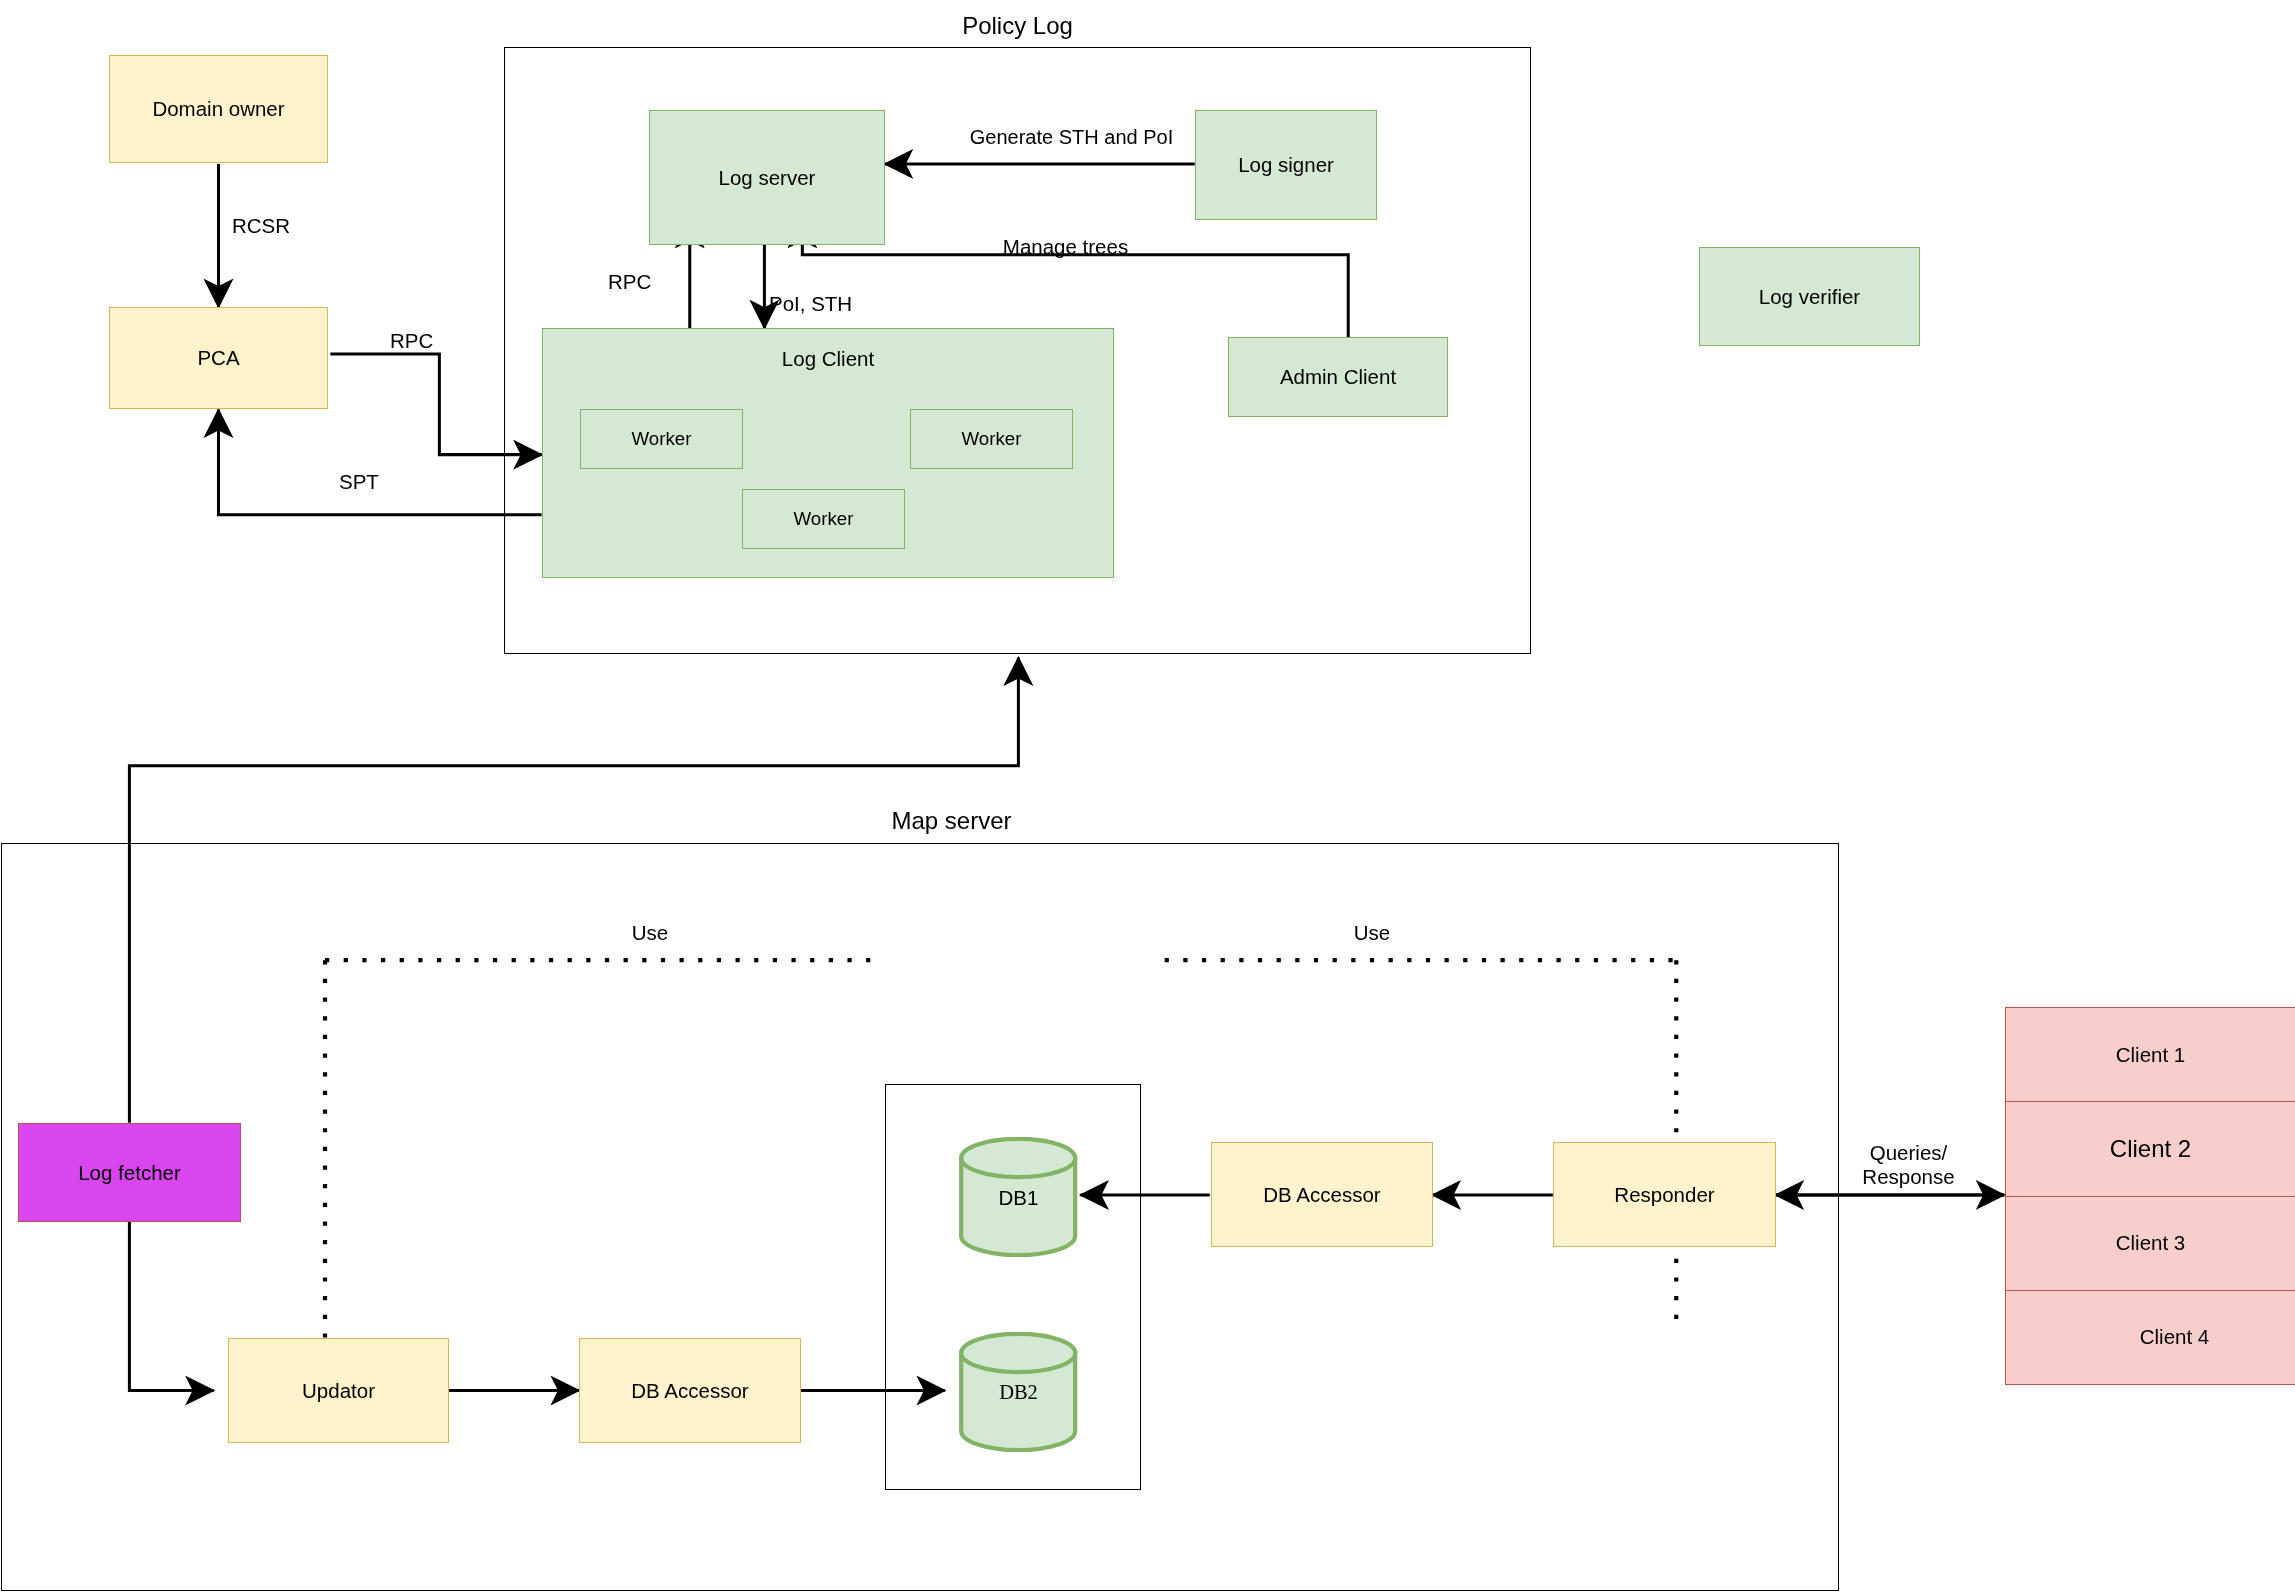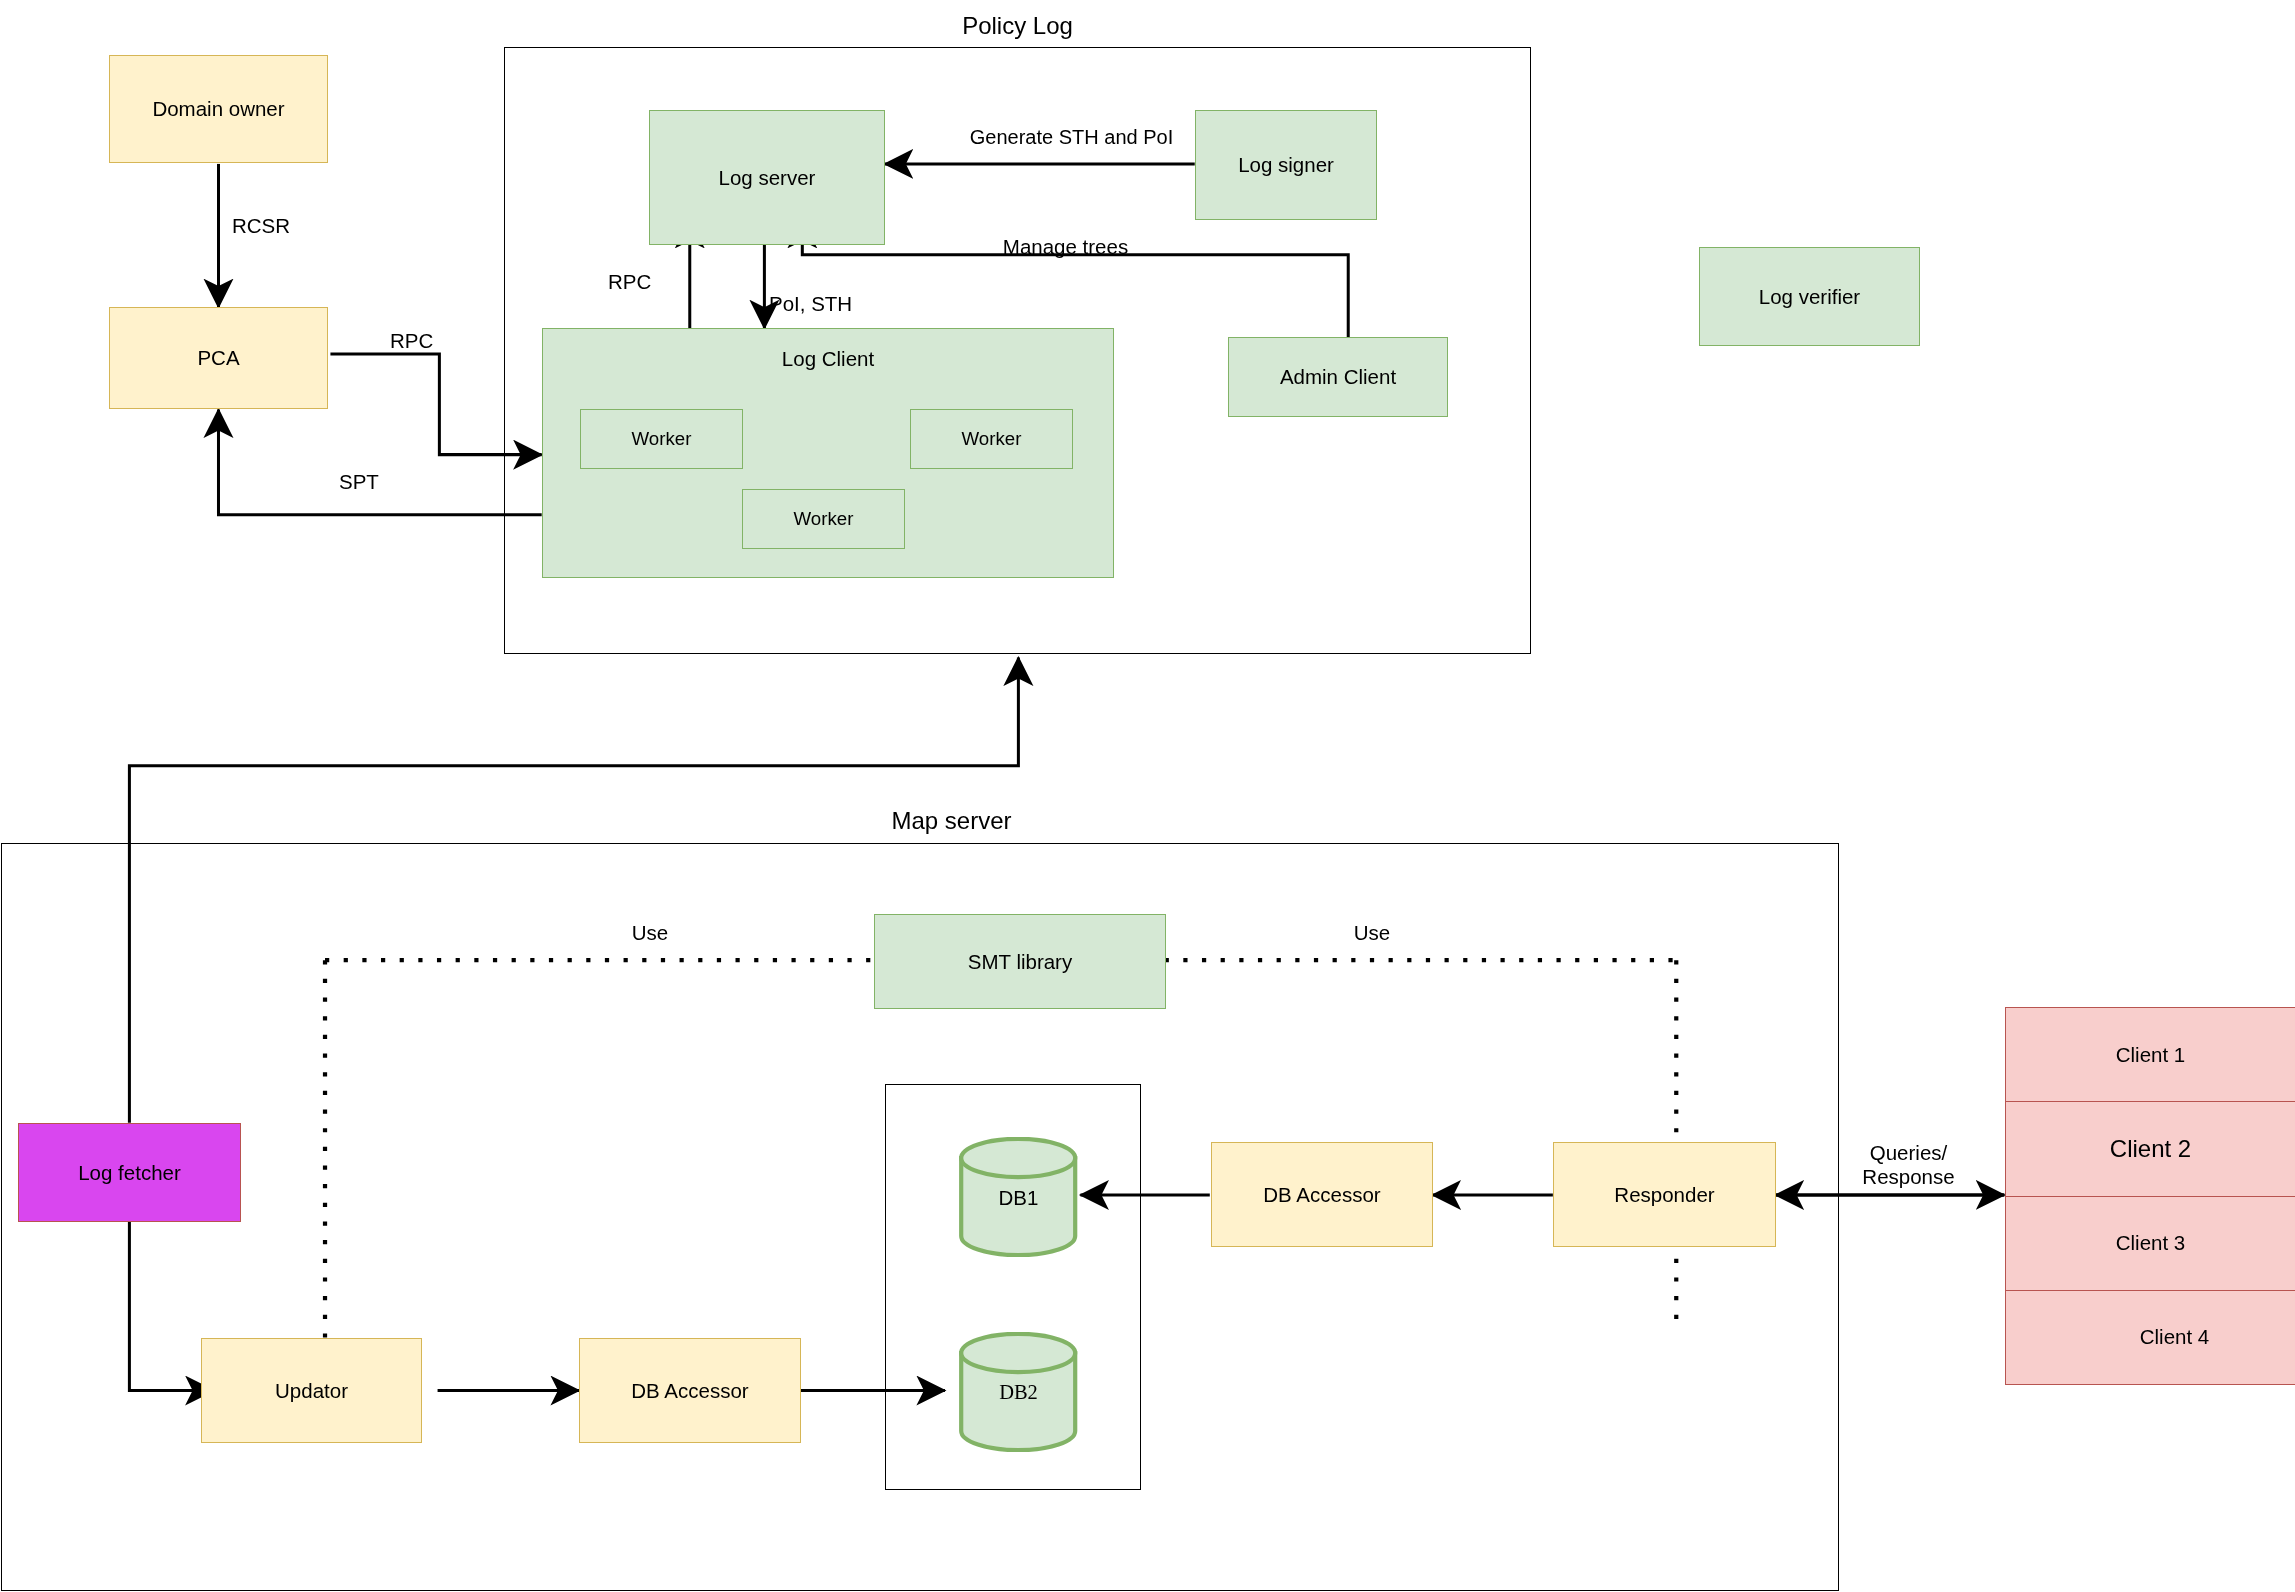--- a/index.html
+++ b/index.html
@@ -132,39 +132,36 @@
   </div>
 
   <div class="node green" style="left:1699px;top:247px;width:221px;height:99px;font-size:20.5px;">
     <span>Log verifier</span>
   </div>
 
   <div class="node pink" style="left:18px;top:1123px;width:223px;height:99px;font-size:20.5px;">
     <span>Log fetcher</span>
   </div>
 
-  <div class="node yellow" style="left:201px;top:1338px;width:221px;height:105px;font-size:20.5px;">
+  <div class="node yellow" style="left:228px;top:1338px;width:221px;height:105px;font-size:20.5px;">
     <span>Updator</span>
   </div>
 
   <div class="node yellow" style="left:579px;top:1338px;width:222px;height:105px;font-size:20.5px;">
     <span>DB Accessor</span>
   </div>
 
   <div class="node yellow" style="left:1211px;top:1142px;width:222px;height:105px;font-size:20.5px;">
     <span>DB Accessor</span>
   </div>
 
   <div class="node yellow" style="left:1553px;top:1142px;width:223px;height:105px;font-size:20.5px;">
     <span>Responder</span>
   </div>
 
-  <div class="node green" style="left:874px;top:914px;width:292px;height:95px;font-size:20.5px;">
-    <span>SMT library</span>
-  </div>
 
   <div class="cyl" style="left:957px;top:1137px;width:123px;height:120px;">
     <svg width="123" height="120" viewBox="0 0 205 200">
       <path d="M7,35 L7,165 A95,32 0 0 0 197,165 L197,35 Z" fill="#d5e8d4" stroke="#82b366" stroke-width="7"></path>
       <ellipse cx="102" cy="35" rx="95" ry="32" fill="#d5e8d4" stroke="#82b366" stroke-width="7"></ellipse>
     </svg>
     <div class="label" style="top:49px;font-size:20.5px;">DB1</div>
   </div>
 
   <div class="cyl" style="left:957px;top:1332px;width:123px;height:120px;">

